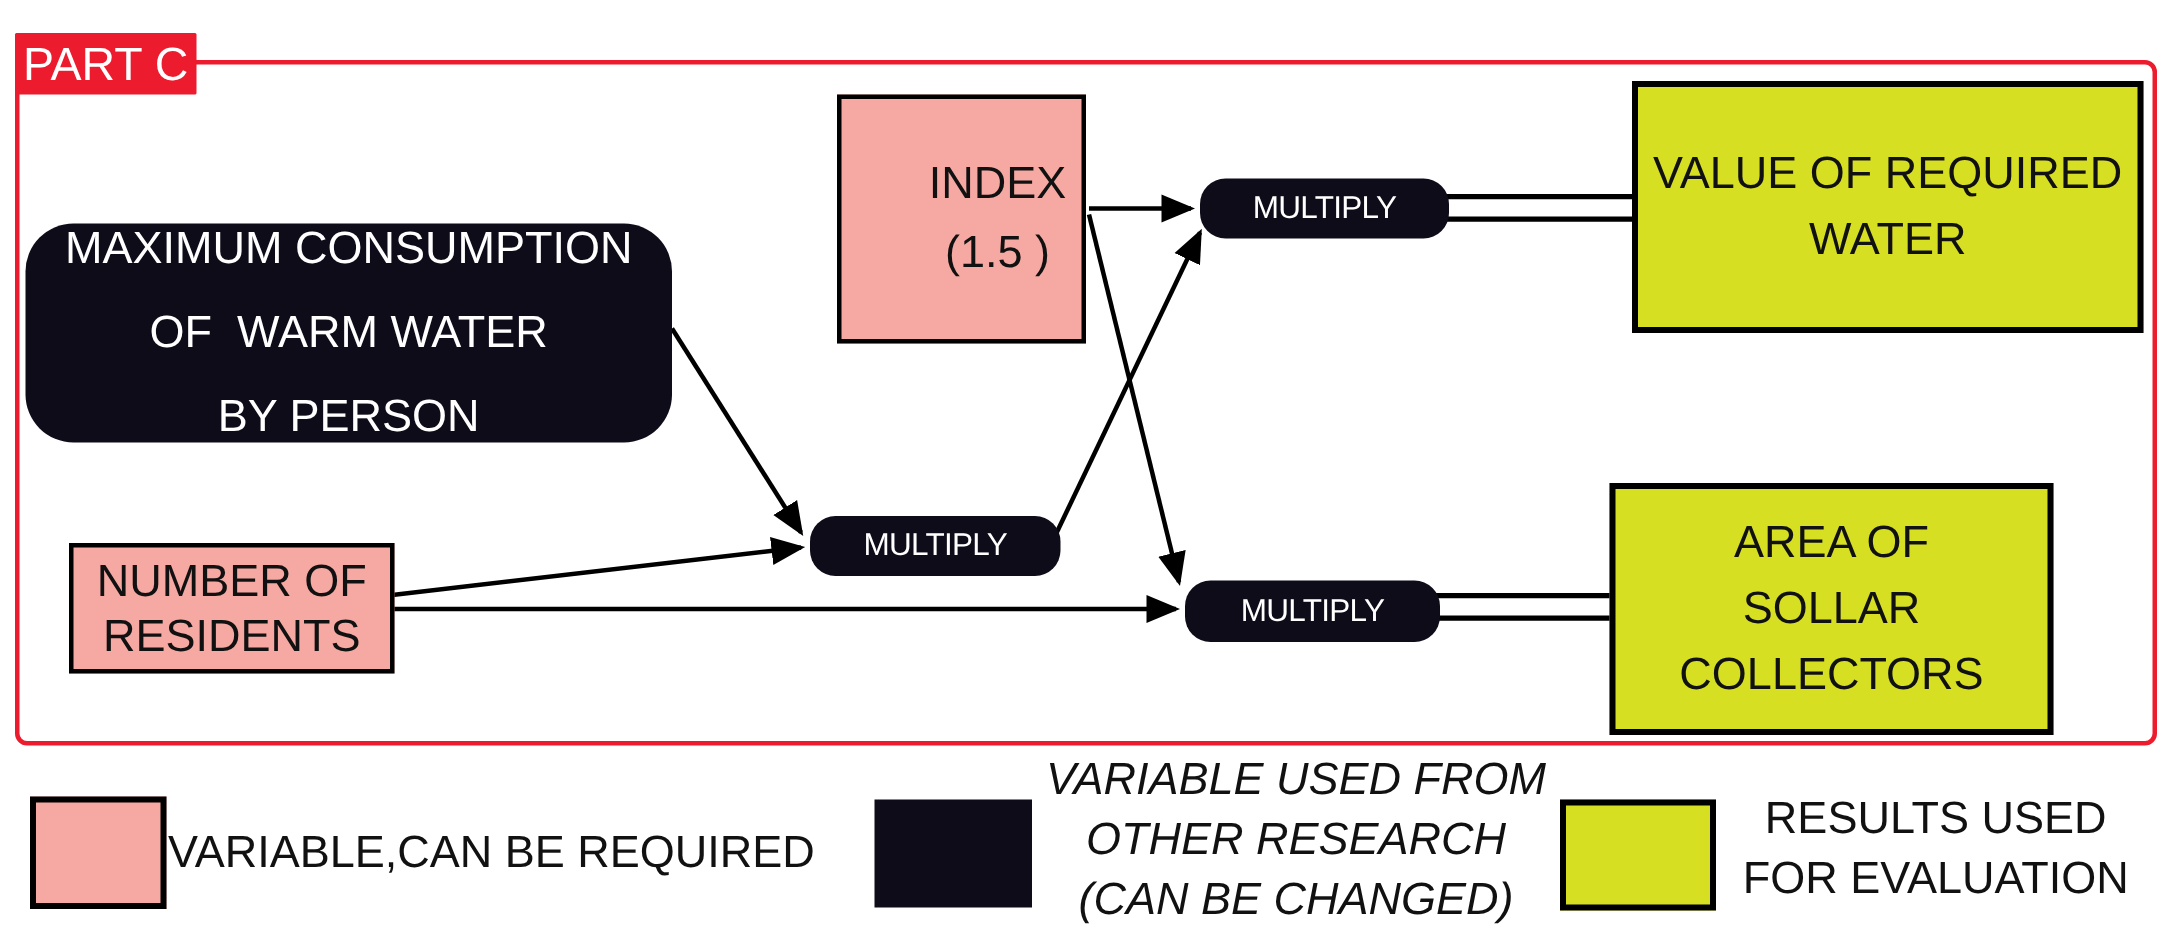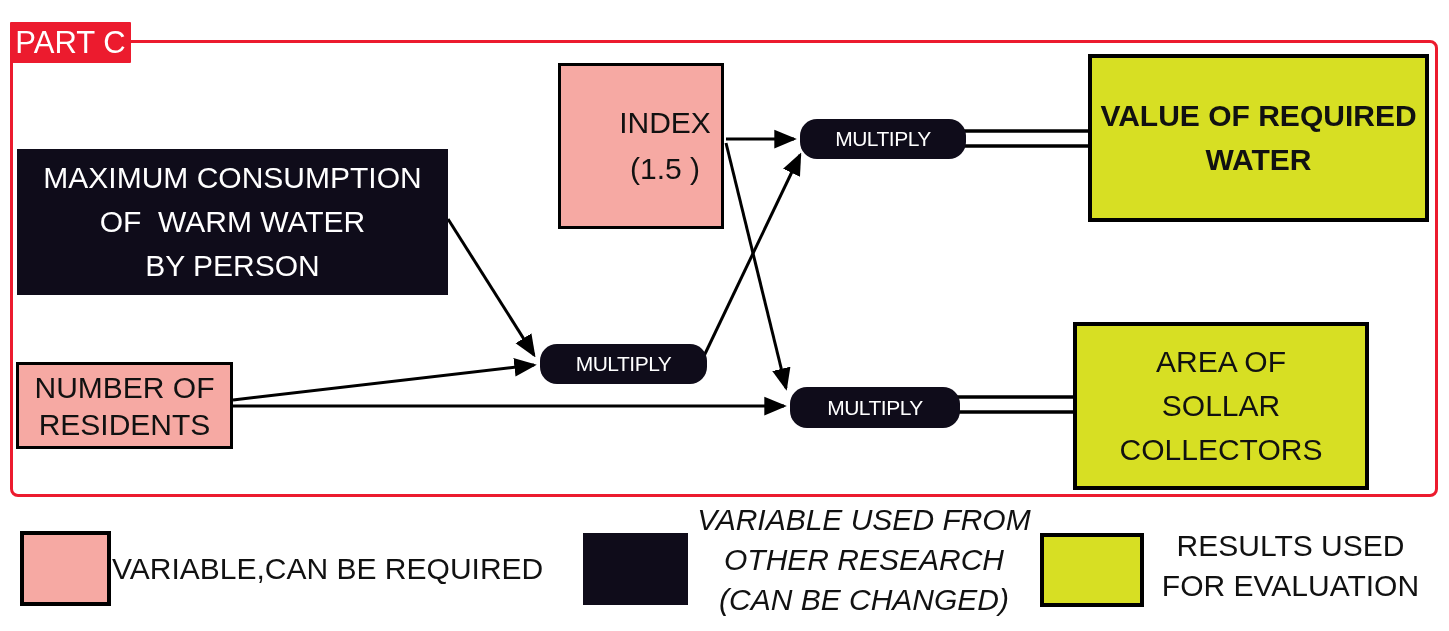--- a/index.html
+++ b/index.html
@@ -11,28 +11,28 @@
   .frame{position:absolute;left:10px;top:40px;width:1428px;height:457px;border:3px solid var(--red);border-radius:8px;}
   .part-pill{position:absolute;left:10px;top:22px;width:121px;height:41px;background:var(--red);
     border-radius:1px;color:#fff;display:flex;align-items:center;justify-content:center;font-size:31px;z-index:3;}
   svg.connectors{position:absolute;left:0;top:0;width:1449px;height:631px;z-index:1;pointer-events:none;}
   .node{position:absolute;display:flex;align-items:center;justify-content:center;text-align:center;
     white-space:pre-wrap;z-index:2;}
   .ink-box{background:var(--ink);color:#fff;}
   .pink-box{background:var(--pink);border:3px solid #000;color:#111;}
   .yellow-box{background:var(--yellow);border:4px solid #000;color:#111;}
   .pill{background:var(--ink);color:#fff;border-radius:17px;font-size:21px;letter-spacing:-0.5px;}
-  .fs30{font-size:30px;} .lh44{line-height:44px;} .lh46{line-height:46px;} .lh37{line-height:37px;}
+  .fs30{font-size:30px;} .lh44{line-height:56px;border-radius:32px;} .lh46{line-height:46px;} .lh37{line-height:37px;margin-left:30px;}
   .node-max{left:17px;top:149px;width:431px;height:146px;}
   .node-index{left:558px;top:63px;width:166px;height:166px;padding-left:48px;}
   .node-residents{left:16px;top:362px;width:217px;height:87px;}
   .pill-center{left:540px;top:344px;width:167px;height:40px;}
   .pill-top{left:800px;top:119px;width:166px;height:40px;}
   .pill-bottom{left:790px;top:387px;width:170px;height:41px;}
-  .node-value{left:1088px;top:54px;width:341px;height:168px;line-height:44px;font-weight:bold;}
+  .node-value{left:1088px;top:54px;width:341px;height:168px;line-height:44px;}
   .node-area{left:1073px;top:322px;width:296px;height:168px;line-height:44px;}
   .legend-swatch{position:absolute;z-index:2;}
   .sw-pink{left:20px;top:531px;width:91px;height:75px;background:var(--pink);border:4px solid #000;}
   .sw-ink{left:583px;top:533px;width:105px;height:72px;background:var(--ink);}
   .sw-yellow{left:1040px;top:533px;width:104px;height:74px;background:var(--yellow);border:4px solid #000;}
   .legend-label{position:absolute;z-index:2;color:#111;white-space:pre-wrap;font-size:30px;}
   .leg1{left:112px;top:531px;width:470px;height:75px;display:flex;align-items:center;}
   .leg2{left:683px;top:500px;width:362px;text-align:center;line-height:40px;font-style:italic;}
   .leg3{left:1148px;top:526px;width:285px;text-align:center;line-height:40px;}
 </style>

